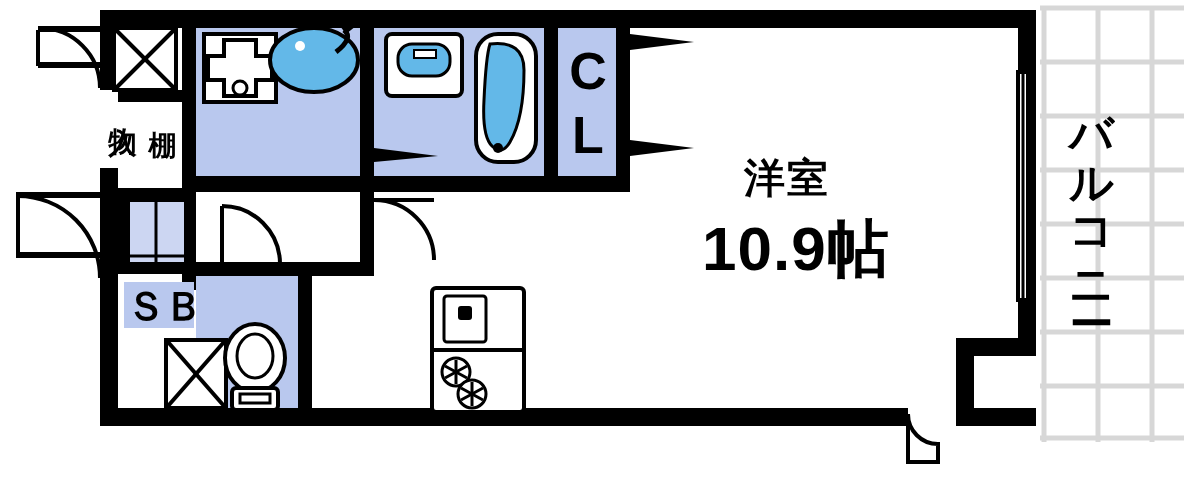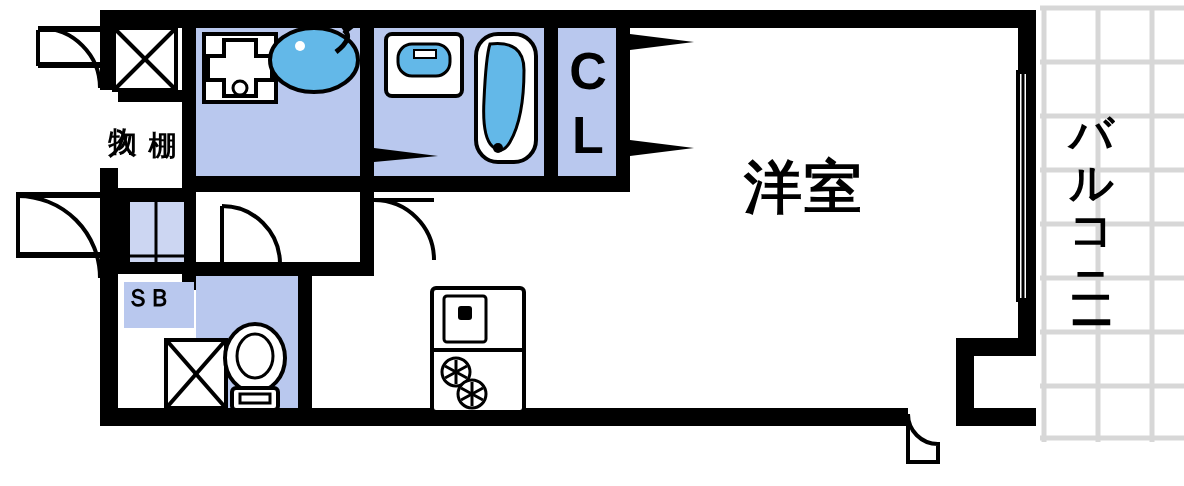--- a/index.html
+++ b/index.html
@@ -198,26 +198,27 @@
       <rect x="1018" y="72" width="10" height="228" fill="#ffffff" stroke="#000" stroke-width="4"></rect>
       <line x1="1023" y1="72" x2="1023" y2="300" stroke="#000" stroke-width="3"></line>
     </g>
 
     <g stroke="#000" stroke-width="3">
       <line x1="130" y1="256" x2="184" y2="256"></line>
       <line x1="156" y1="202" x2="156" y2="262"></line>
     </g>
   </svg>
 
-  <div class="label" style="left:744px;top:158px;font-size:58px;letter-spacing:2px;">洋室</div>
+  <div class="label" style="left:744px;top:158px;font-size:41px;letter-spacing:2px;">洋室</div>
+  <div class="label" style="left:702px;top:218px;font-size:62px;letter-spacing:1px;">10.9帖</div>
 
   <div class="label vlabel" style="left:1070px;top:84px;font-size:44px;letter-spacing:4px;">バルコニー</div>
 
   <div class="label vlabel" style="left:562px;top:42px;font-size:52px;letter-spacing:6px;">CL</div>
 
 
   <div class="label vlabel" style="left:108px;top:106px;font-size:28px;letter-spacing:0px;">物入</div>
 
   <div class="label vlabel" style="left:148px;top:108px;font-size:28px;">棚</div>
 
-  <div class="label" style="left:126px;top:286px;font-size:24px;letter-spacing:-2px;">ＳＢ</div>
+  <div class="label" style="left:126px;top:286px;font-size:40px;letter-spacing:-2px;">ＳＢ</div>
 
 </div>
 
 </body></html>

